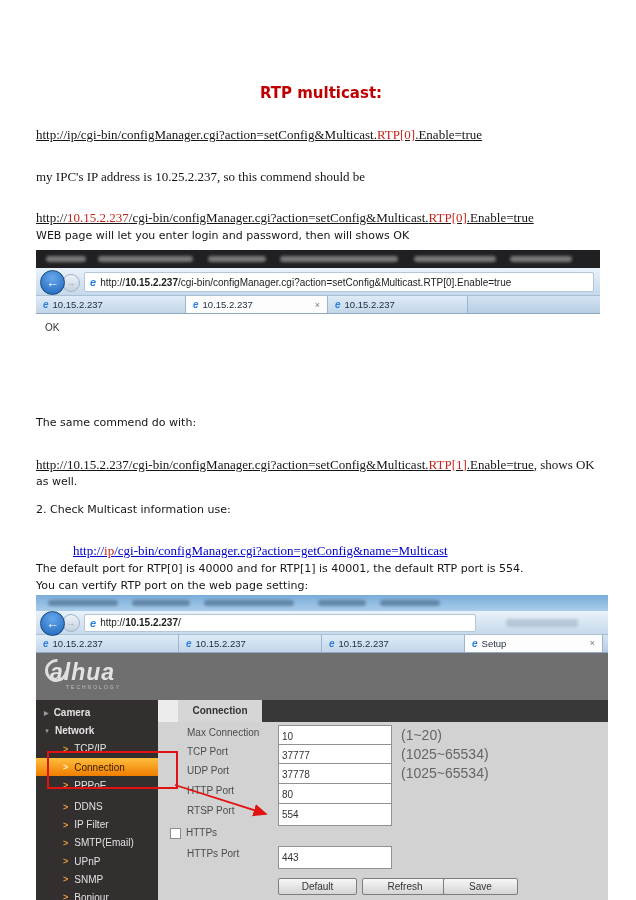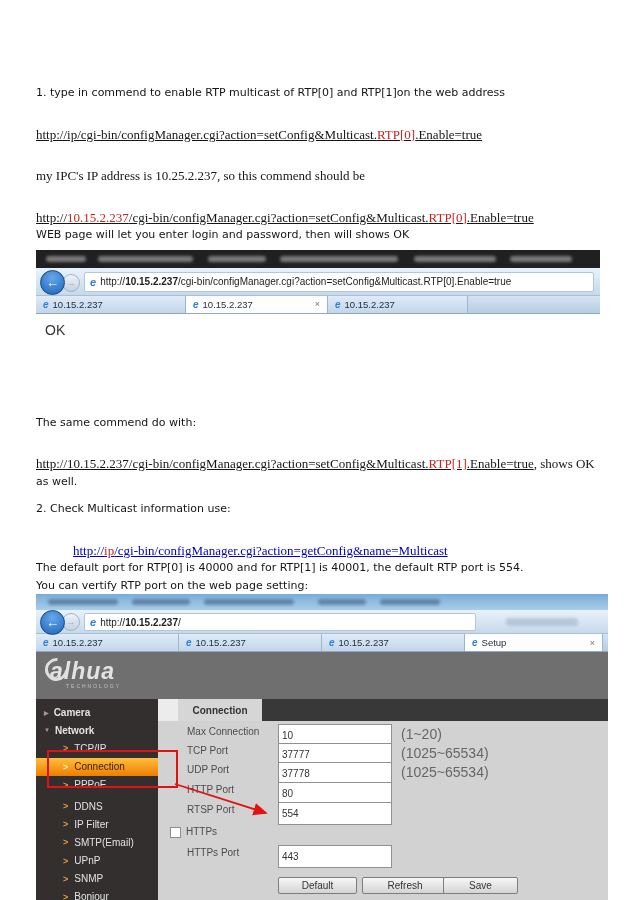--- a/index.html
+++ b/index.html
@@ -38,21 +38,21 @@
   .tab .x{margin-left:auto;color:#777;font-size:9px;padding-left:6px;}
 
   
   #shot1{width:564px;height:158px;margin-top:6px;}
   #shot1 .titlebar{position:relative;height:18px;background:#202023;overflow:hidden;}
   #shot1 .titlebar .blob{top:6px;background:rgba(150,150,150,.75);}
   #shot1 .addressbar{height:27px;}
   #shot1 .backbtn{top:2px;}
   #shot1 .fwdbtn{top:6px;}
   #shot1 .urlfield{top:4px;width:498px;height:18px;}
-  #shot1 .page{height:95px;background:#fff;font-size:14px;color:#333;padding:8px 0 0 9px;box-sizing:border-box;}
+  #shot1 .page{height:95px;background:#fff;font-size:10px;color:#333;padding:8px 0 0 9px;box-sizing:border-box;}
 
   
   #shot2{width:572px;height:327px;border-bottom:1px solid #9a9a9a;}
   #shot2 .titlebar{position:relative;height:16px;background:linear-gradient(#79acd9,#a9cdea);overflow:hidden;}
   #shot2 .titlebar .blob{top:5px;background:rgba(60,90,120,.55);}
   #shot2 .addressbar{height:23px;}
   #shot2 .backbtn{top:0px;}
   #shot2 .fwdbtn{top:3px;}
   #shot2 .urlfield{top:3px;width:380px;height:16px;}
   #shot2 .tab{flex:0 0 143px;}
@@ -93,22 +93,22 @@
     display:flex;align-items:center;justify-content:center;box-sizing:border-box;margin-top:8px;}
   .anno-box{position:absolute;left:11px;top:156px;width:127px;height:34px;
     border:2px solid #e01212;z-index:6;}
   .anno-svg{position:absolute;left:0;top:0;z-index:6;pointer-events:none;}
 </style>
 </head>
 <body>
 
 <div class="doc">
 
-
-  <p class="t">1. type in commend to enable RTP multicast of RTP[0] and RTP[1]on the web address</p>
+  <h1 class="doc-title">RTP multicast:</h1>
+
   <p class="t url"><span class="u"><span>http://ip/cgi-bin/configManager.cgi?action=setConfig&amp;Multicast.</span><span class="red">RTP[0]</span><span>.Enable=true</span></span></p>
   <p class="t url">my IPC's IP address is 10.25.2.237, so this commend should be</p>
   <p class="t url"><span class="u"><span>http://</span><span class="red">10.15.2.237</span><span>/cgi-bin/configManager.cgi?action=setConfig&amp;Multicast.</span><span class="red">RTP[0]</span><span>.Enable=true</span></span></p>
   <p class="t">WEB page will let you enter login and password, then will shows OK</p>
 
   <div class="shot" id="shot1">
     <div class="titlebar">
       <div class="blob" style="left:10px;width:40px;"></div>
       <div class="blob" style="left:62px;width:95px;"></div>
       <div class="blob" style="left:172px;width:58px;"></div>

